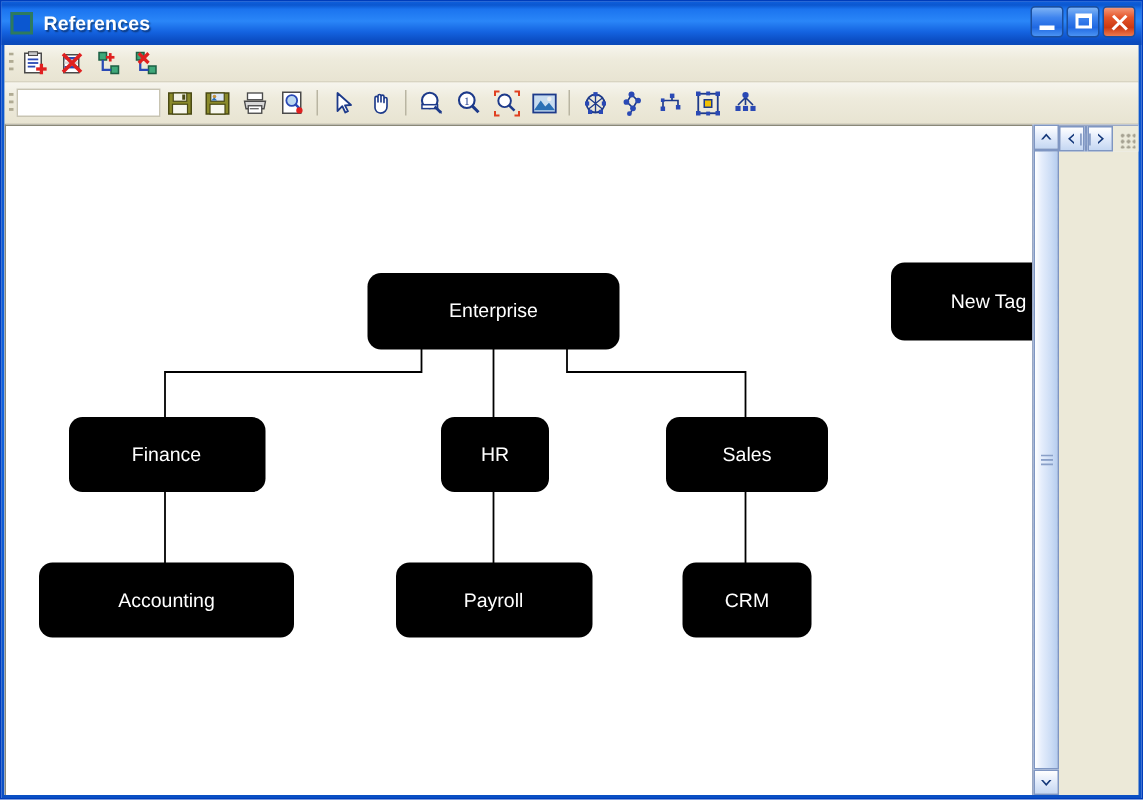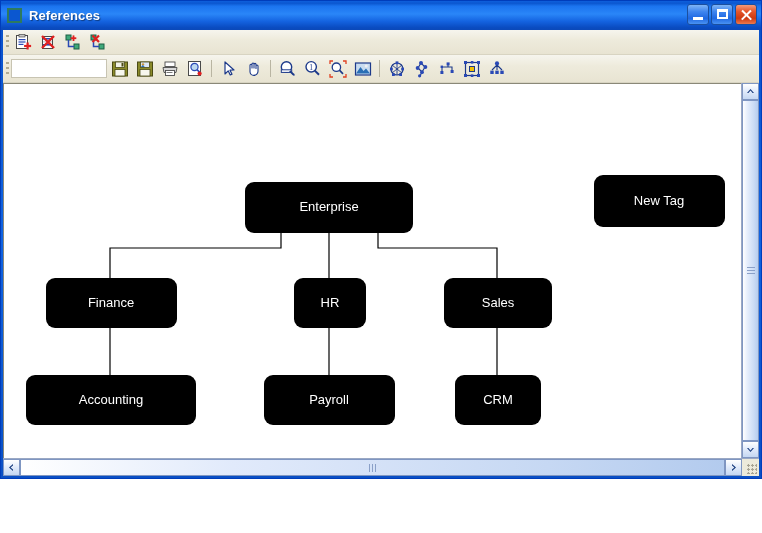--- a/index.html
+++ b/index.html
@@ -12,21 +12,21 @@
     height: 533px;
     overflow: hidden;
     font-family: "Liberation Sans", sans-serif;
   }
 
   
   .window {
     position: absolute;
     left: 0; top: 0;
     width: 762px;
-    height: 479px;
+    height: 533px;
     box-sizing: border-box;
     background: linear-gradient(to bottom, #0a51c8 0%, #0f62e0 50%, #0a4fc4 100%);
     border: 1px solid #003dbb;
     display: flex;
     flex-direction: column;
   }
 
   
   .titlebar {
     position: relative;
@@ -159,21 +159,21 @@
     background: #ffffff;
     border: 1px solid #c8c4b2;
     box-sizing: border-box;
   }
   .tb-spacer.s1 { width: 96px; }
 
   
   .canvas-wrap {
     flex: 1 1 auto;
     display: flex;
-    flex-direction: column;
+    flex-direction: row;
     min-height: 0;
   }
   .canvas-row {
     flex: 1 1 auto;
     display: flex;
     min-height: 0;
   }
   .canvas {
     position: relative;
     flex: 1 1 auto;

